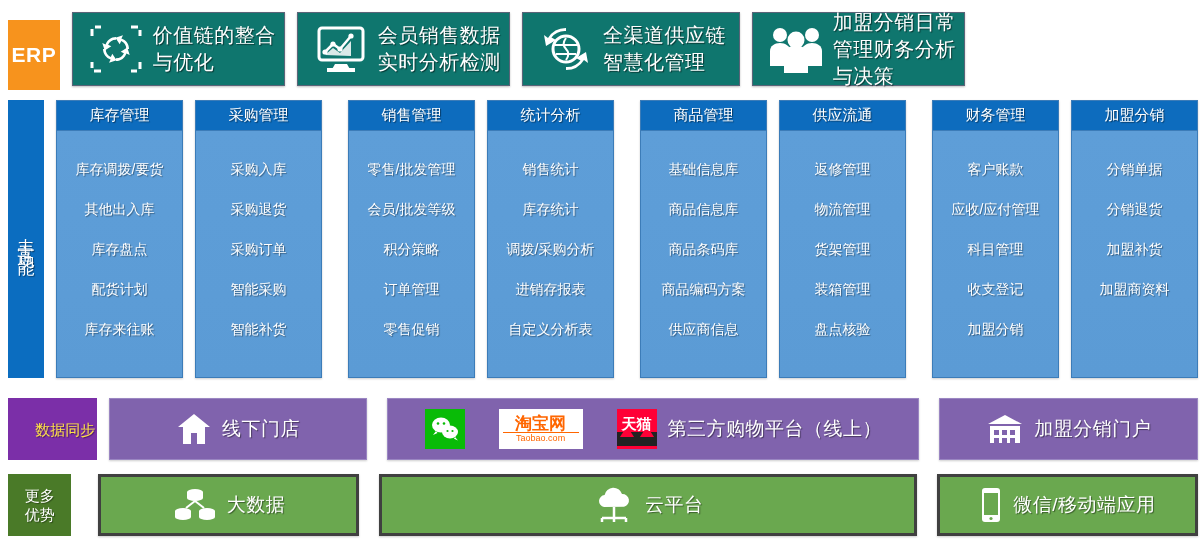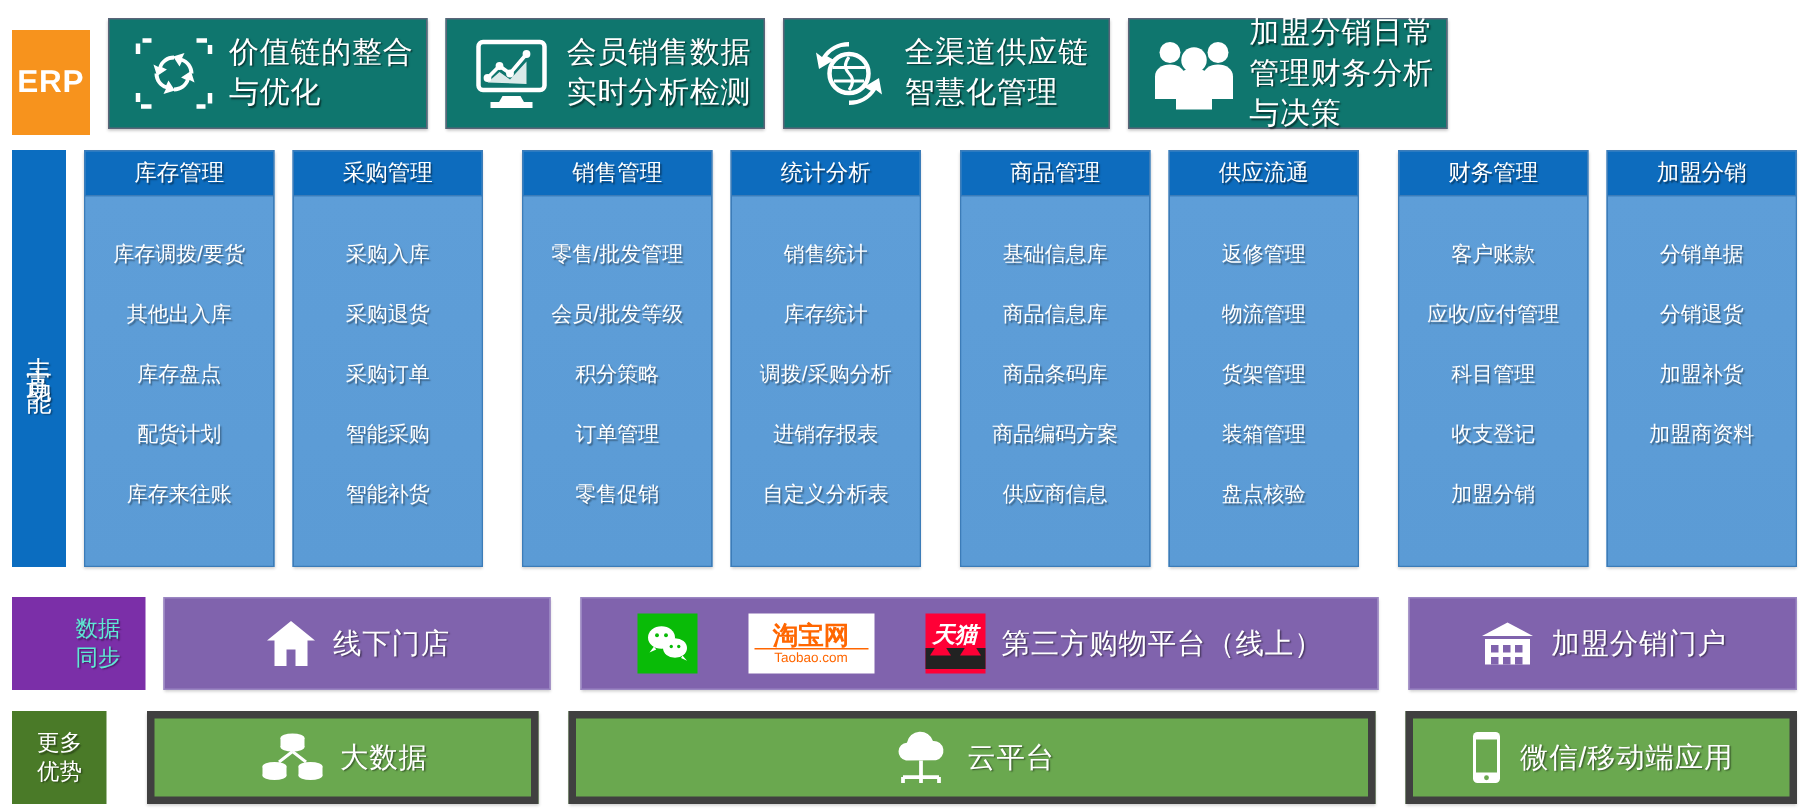--- a/index.html
+++ b/index.html
@@ -95,22 +95,22 @@
   }
 
   
   .row-purple{
     position:absolute;left:0;top:398px;width:1204px;height:62px;
     display:flex;align-items:stretch;
   }
   .tag-purple{
     width:66px;margin:0 6px 0 8px;background:#7b2fa8;
     display:flex;align-items:center;justify-content:center;
-    flex-direction:column;
-    color:#5eead4;font-size:15px;line-height:19px;
+    flex-direction:row;
+    color:#fde047;font-size:15px;line-height:19px;
     text-shadow:1px 1px 1px rgba(0,0,0,.4);
     padding-left:26px;
   }
   .bar{
     background:#8063ad;border:1px solid #9a86c2;
     box-shadow:0 1px 2px rgba(0,0,0,.2);
     margin:0 6px;box-sizing:border-box;
     display:flex;align-items:center;justify-content:center;
   }
   .bar .bar-label{
@@ -127,21 +127,21 @@
     display:flex;align-items:stretch;
   }
   .tag-green{
     width:66px;margin:0 21px 0 8px;background:#4a7a28;
     display:flex;align-items:center;justify-content:center;
     flex-direction:column;
     color:#fff;font-size:15px;line-height:19px;
     text-shadow:1px 1px 1px rgba(0,0,0,.4);
   }
   .gbar{
-    background:#6aa84f;border:5px solid #404040;
+    background:#6aa84f;border:3px solid #404040;
     box-shadow:0 1px 2px rgba(0,0,0,.2);
     margin:0 6px;box-sizing:border-box;
     display:flex;align-items:center;justify-content:center;
   }
   .gbar .bar-label{
     font-size:19px;color:#fff;text-shadow:1px 1px 1px rgba(0,0,0,.45);
     margin-left:10px;letter-spacing:.5px;
   }
   .g1{width:272px;}
   .g2{width:560px;margin-left:14px;}
@@ -155,21 +155,21 @@
   }
   .logo-wechat{width:40px;background:#09bb07;}
   .logo-taobao{width:84px;background:#ffffff;flex-direction:column;padding:2px 0;}
   .logo-taobao .tb-cn{
     color:#ff6600;font-weight:bold;font-size:17px;line-height:17px;letter-spacing:0px;
   }
   .logo-taobao .tb-en{
     color:#ff6600;font-size:9px;line-height:10px;border-top:1px solid #ff6600;
     width:76px;text-align:center;
   }
-  .logo-tmall{width:40px;background:#ff0036;flex-direction:column;font-style:italic;}
+  .logo-tmall{width:40px;background:#ff0036;flex-direction:column;}
   .logo-tmall .tm-cn{
     color:#ffffff;font-weight:bold;font-size:15px;line-height:16px;
     padding-top:3px;
   }
   .tm-cat{width:40px;height:14px;background:#222;position:relative;overflow:hidden;}
   .tm-cat:before,.tm-cat:after{
     content:"";position:absolute;top:-6px;width:0;height:0;
     border-left:7px solid transparent;border-right:7px solid transparent;
     border-bottom:11px solid #ff0036;
   }

